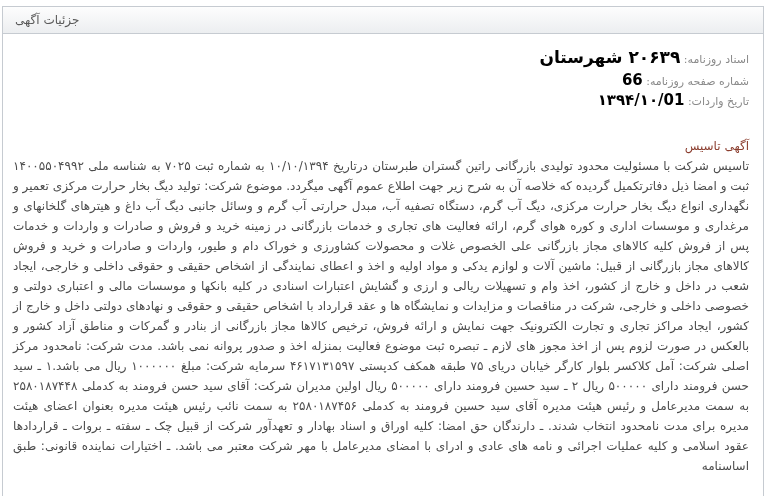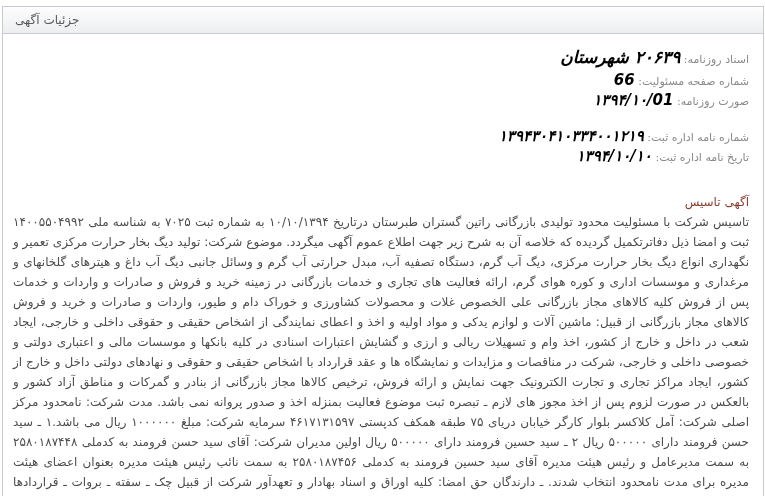--- a/index.html
+++ b/index.html
@@ -17,21 +17,21 @@
     border-bottom:1px solid #c6cbd1;
     display:flex;align-items:center;justify-content:flex-end;
     padding:0 12px;color:#5a5a5a;font-size:12px;direction:rtl;text-align:right;
   }
   .panel-body{
     direction:rtl;
     padding:12px 14px 0 10px;
   }
   .fields{text-align:right;}
   .field-row{color:#8a8a8a;font-size:11px;line-height:19px;white-space:nowrap;}
-  .field-row .value{color:#000;font-weight:bold;font-size:15px;font-style:italic;}
+  .field-row .value{color:#000;font-weight:bold;font-size:15px;}
   .field-row.big{line-height:23px;}
   .field-row.big .value{font-size:17px;}
   .group2{margin-top:16px;}
   .notice{margin-top:26px;}
   .notice-title{
     font-size:12px;font-weight:normal;color:#8b3e2f;
     text-align:right;line-height:18px;margin-bottom:1px;
   }
   .notice-body{
     font-size:12px;color:#4c4c4c;text-align:justify;
@@ -47,39 +47,29 @@
   </div>
 
   <div class="panel-body">
 
     <div class="fields">
       <div class="field-row big">
         <span>اسناد روزنامه:</span>
         <span class="value">۲۰۶۳۹ شهرستان</span>
       </div>
       <div class="field-row">
-        <span>شماره صفحه مسئولیت:</span>
+        <span>شماره صفحه روزنامه:</span>
         <span class="value">66</span>
       </div>
       <div class="field-row">
-        <span>صورت روزنامه:</span>
+        <span>تاریخ واردات:</span>
         <span class="value">۱۳۹۴/۱۰/01</span>
       </div>
     </div>
 
-    <div class="fields group2">
-      <div class="field-row">
-        <span>شماره نامه اداره ثبت:</span>
-        <span class="value">۱۳۹۴۳۰۴۱۰۳۳۴۰۰۱۲۱۹</span>
-      </div>
-      <div class="field-row">
-        <span>تاریخ نامه اداره ثبت:</span>
-        <span class="value">۱۳۹۴/۱۰/۱۰</span>
-      </div>
-    </div>
 
     <div class="notice">
       <div class="notice-title">آگهی تاسیس</div>
       <p class="notice-body">تاسیس شرکت با مسئولیت محدود تولیدی بازرگانی راتین گستران طبرستان درتاریخ ۱۰/۱۰/۱۳۹۴ به شماره ثبت ۷۰۲۵ به شناسه ملی ۱۴۰۰۵۵۰۴۹۹۲ ثبت و امضا ذیل دفاترتکمیل گردیده که خلاصه آن به شرح زیر جهت اطلاع عموم آگهی میگردد. موضوع شرکت: تولید دیگ بخار حرارت مرکزی تعمیر و نگهداری انواع دیگ بخار حرارت مرکزی، دیگ آب گرم، دستگاه تصفیه آب، مبدل حرارتی آب گرم و وسائل جانبی دیگ آب داغ و هیترهای گلخانهای و مرغداری و موسسات اداری و کوره هوای گرم، ارائه فعالیت های تجاری و خدمات بازرگانی در زمینه خرید و فروش و صادرات و واردات و خدمات پس از فروش کلیه کالاهای مجاز بازرگانی علی الخصوص غلات و محصولات کشاورزی و خوراک دام و طیور، واردات و صادرات و خرید و فروش کالاهای مجاز بازرگانی از قبیل: ماشین آلات و لوازم یدکی و مواد اولیه و اخذ و اعطای نمایندگی از اشخاص حقیقی و حقوقی داخلی و خارجی، ایجاد شعب در داخل و خارج از کشور، اخذ وام و تسهیلات ریالی و ارزی و گشایش اعتبارات اسنادی در کلیه بانکها و موسسات مالی و اعتباری دولتی و خصوصی داخلی و خارجی، شرکت در مناقصات و مزایدات و نمایشگاه ها و عقد قرارداد با اشخاص حقیقی و حقوقی و نهادهای دولتی داخل و خارج از کشور، ایجاد مراکز تجاری و تجارت الکترونیک جهت نمایش و ارائه فروش، ترخیص کالاها مجاز بازرگانی از بنادر و گمرکات و مناطق آزاد کشور و بالعکس در صورت لزوم پس از اخذ مجوز های لازم ـ تبصره ثبت موضوع فعالیت بمنزله اخذ و صدور پروانه نمی باشد. مدت شرکت: نامحدود مرکز اصلی شرکت: آمل کلاکسر بلوار کارگر خیابان دریای ۷۵ طبقه همکف کدپستی ۴۶۱۷۱۳۱۵۹۷ سرمایه شرکت: مبلغ ۱۰۰۰۰۰۰ ریال می باشد.۱ ـ سید حسن فرومند دارای ۵۰۰۰۰۰ ریال ۲ ـ سید حسین فرومند دارای ۵۰۰۰۰۰ ریال اولین مدیران شرکت: آقای سید حسن فرومند به کدملی ۲۵۸۰۱۸۷۴۴۸ به سمت مدیرعامل و رئیس هیئت مدیره آقای سید حسین فرومند به کدملی ۲۵۸۰۱۸۷۴۵۶ به سمت نائب رئیس هیئت مدیره بعنوان اعضای هیئت مدیره برای مدت نامحدود انتخاب شدند. ـ دارندگان حق امضا: کلیه اوراق و اسناد بهادار و تعهدآور شرکت از قبیل چک ـ سفته ـ بروات ـ قراردادها عقود اسلامی و کلیه عملیات اجرائی و نامه های عادی و ادرای با امضای مدیرعامل با مهر شرکت معتبر می باشد. ـ اختیارات نماینده قانونی: طبق اساسنامه</p>
 
     </div>
 
   </div>
 </div>
 

